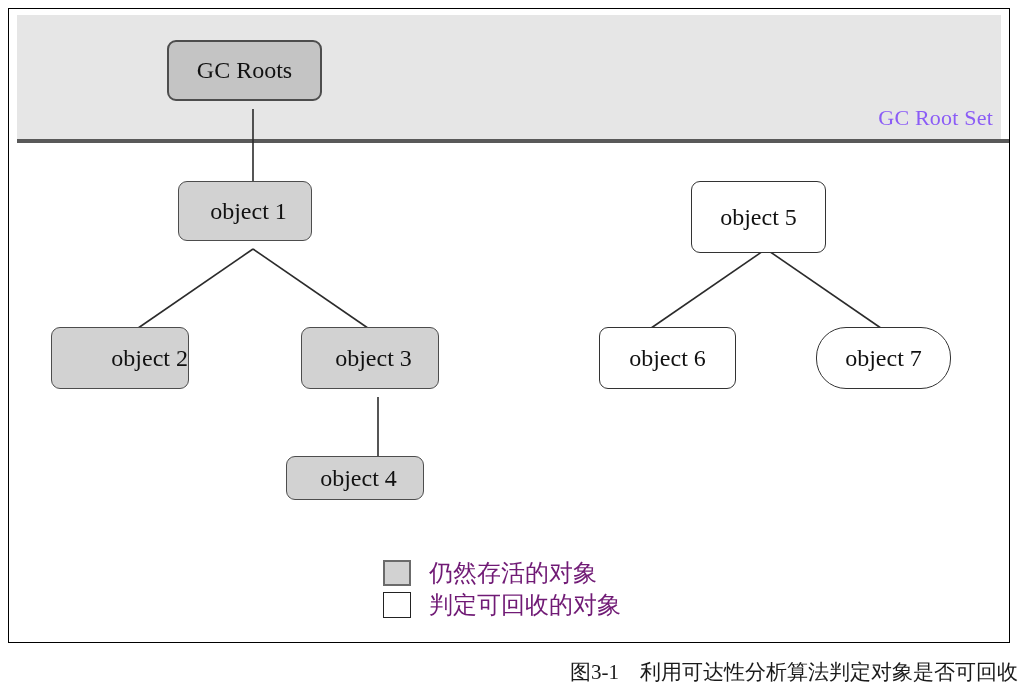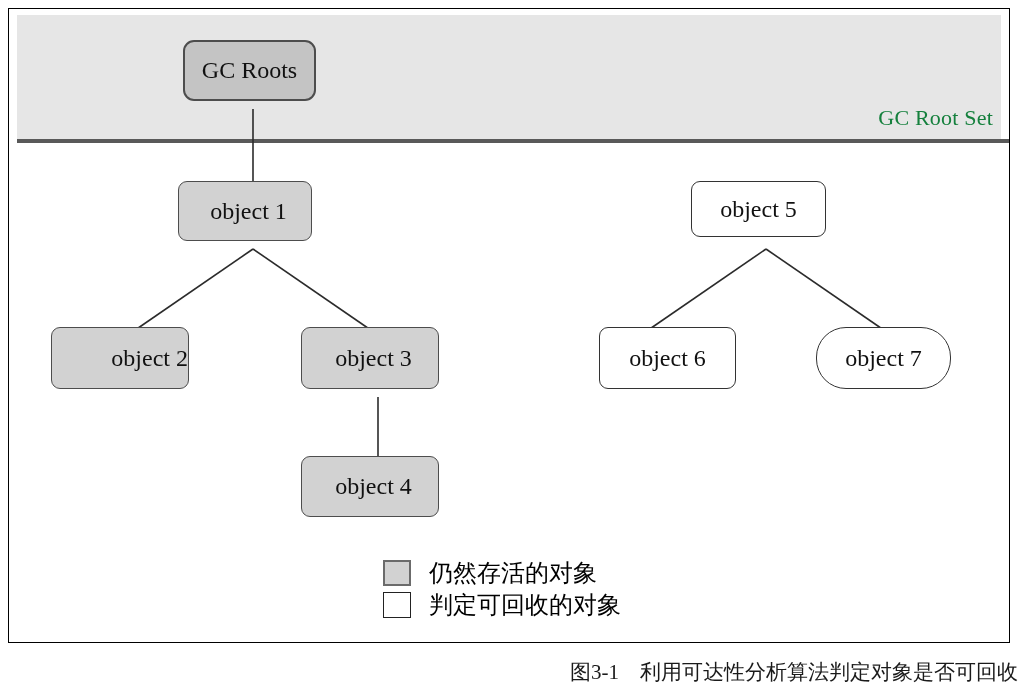--- a/index.html
+++ b/index.html
@@ -49,21 +49,21 @@
     top: 130px;
     width: 992px;
     height: 4px;
     background: #595959;
   }
   #gc-root-set-label {
     position: absolute;
     right: 16px;
     top: 96px;
     font-size: 22px;
-    color: #15803d;
+    color: #8b5cf6;
     letter-spacing: 0.2px;
     white-space: nowrap;
   }
 
   
   #connector-layer {
     position: absolute;
     left: 0; top: 0;
     width: 1018px;
     height: 693px;
@@ -118,21 +118,21 @@
     background: #d2d2d2;
     border: 2px solid #6b6b6b;
   }
   .legend-swatch.garbage {
     background: #ffffff;
     border: 1.5px solid #222222;
   }
   .legend-label {
     margin-left: 18px;
     font-size: 24px;
-    color: #000000;
+    color: #701a75;
     white-space: nowrap;
   }
 
   
   #figure-caption {
     position: absolute;
     left: 0;
     top: 658px;
     width: 1018px;
     text-align: right;
@@ -157,36 +157,36 @@
           <line x1="244" y1="100" x2="244" y2="180"></line>
           <line x1="244" y1="240" x2="119" y2="326"></line>
           <line x1="244" y1="240" x2="369" y2="326"></line>
           <line x1="369" y1="388" x2="369" y2="455"></line>
           <line x1="757" y1="240" x2="632" y2="326"></line>
           <line x1="757" y1="240" x2="882" y2="326"></line>
         </g>
     </svg>
 
     <div id="nodes-layer">
-        <div class="node root" style="left: 174px; top: 31px; width: 133px; height: 61px; border-radius: 11px;">
+        <div class="node root" style="left: 158px; top: 31px; width: 155px; height: 61px;">
           <span>GC Roots</span>
         </div>
         <div class="node alive" style="left: 169px; top: 172px; width: 134px; height: 60px;">
           <span>object 1</span>
         </div>
         <div class="node alive" style="left: 42px; top: 318px; width: 138px; height: 62px; justify-content: flex-end;">
           <span>object 2</span>
         </div>
         <div class="node alive" style="left: 292px; top: 318px; width: 138px; height: 62px; align-items: center;">
           <span>object 3</span>
         </div>
-        <div class="node alive" style="left: 292px; top: 447px; width: 138px; height: 61px;">
+        <div class="node alive" style="left: 277px; top: 447px; width: 138px; height: 44px;">
           <span>object 4</span>
         </div>
-        <div class="node garbage" style="left: 682px; top: 172px; width: 135px; height: 56px;">
+        <div class="node garbage" style="left: 682px; top: 172px; width: 135px; height: 72px;">
           <span>object 5</span>
         </div>
         <div class="node garbage" style="left: 555px; top: 318px; width: 137px; height: 62px; margin-left: 35px;">
           <span>object 6</span>
         </div>
         <div class="node garbage" style="left: 807px; top: 318px; width: 135px; height: 62px; border-radius: 30px;">
           <span>object 7</span>
         </div>
       </div>
 

